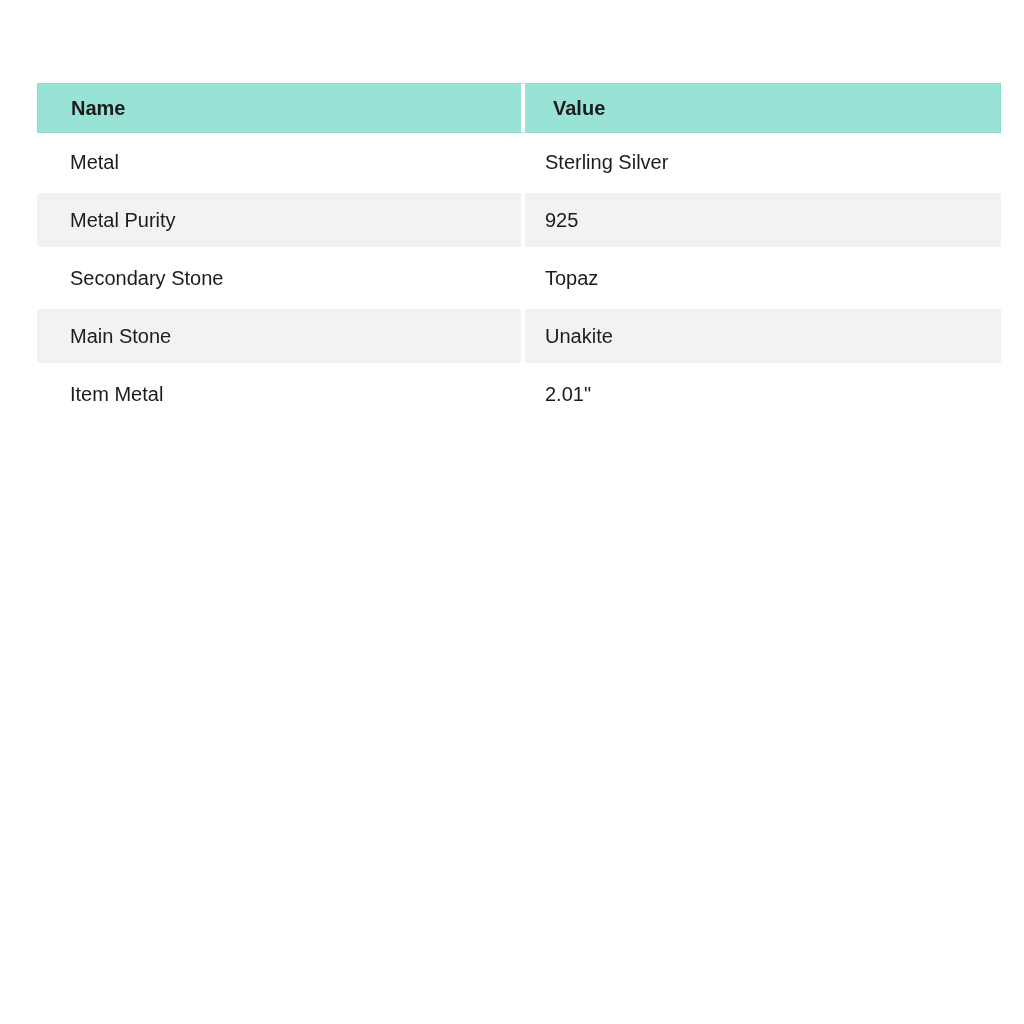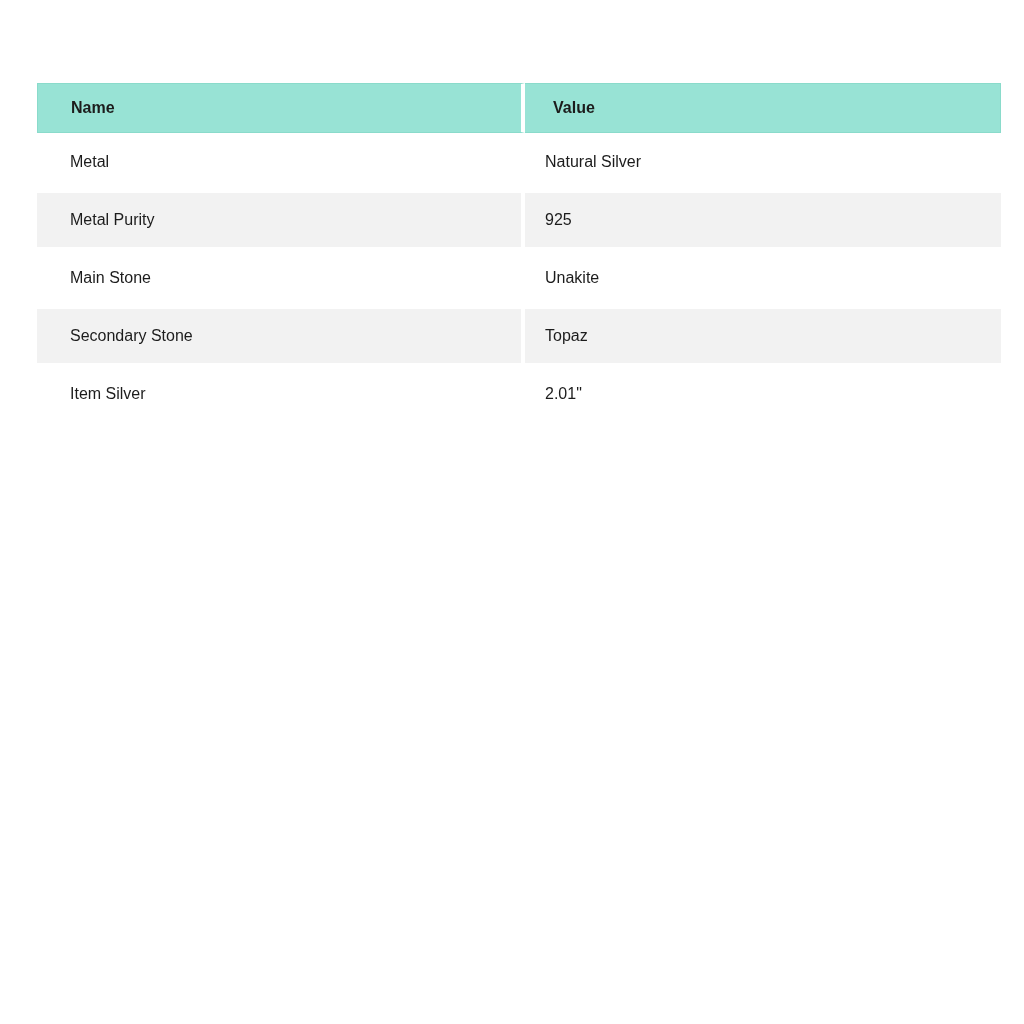--- a/index.html
+++ b/index.html
@@ -18,21 +18,21 @@
     left: 37px;
     top: 83px;
     width: 964px;
   }
   table.specs {
     width: 100%;
     border-collapse: separate;
     border-spacing: 0;
     table-layout: fixed;
     color: var(--text-color, #1c1c1c);
-    font-size: 16px;
+    font-size: 20px;
   }
   th, td {
     box-sizing: border-box;
     text-align: left;
     vertical-align: middle;
     white-space: nowrap;
     overflow: hidden;
   }
   th {
     height: 50px;
@@ -76,33 +76,33 @@
     </colgroup>
     <thead>
       <tr>
         <th class="col-name">Name</th>
         <th class="col-value">Value</th>
       </tr>
     </thead>
     <tbody>
       <tr>
         <td class="cell-name">Metal</td>
-        <td class="cell-value">Natural Silver</td>
+        <td class="cell-value">Sterling Silver</td>
       </tr>
       <tr>
         <td class="cell-name">Metal Purity</td>
         <td class="cell-value">925</td>
       </tr>
       <tr>
+        <td class="cell-name">Secondary Stone</td>
+        <td class="cell-value">Topaz</td>
+      </tr>
+      <tr>
         <td class="cell-name">Main Stone</td>
         <td class="cell-value">Unakite</td>
       </tr>
       <tr>
-        <td class="cell-name">Secondary Stone</td>
-        <td class="cell-value">Topaz</td>
-      </tr>
-      <tr>
-        <td class="cell-name">Item Silver</td>
+        <td class="cell-name">Item Metal</td>
         <td class="cell-value">2.01"</td>
       </tr>
     </tbody>
   </table>
 </div>
 
 </body></html>

